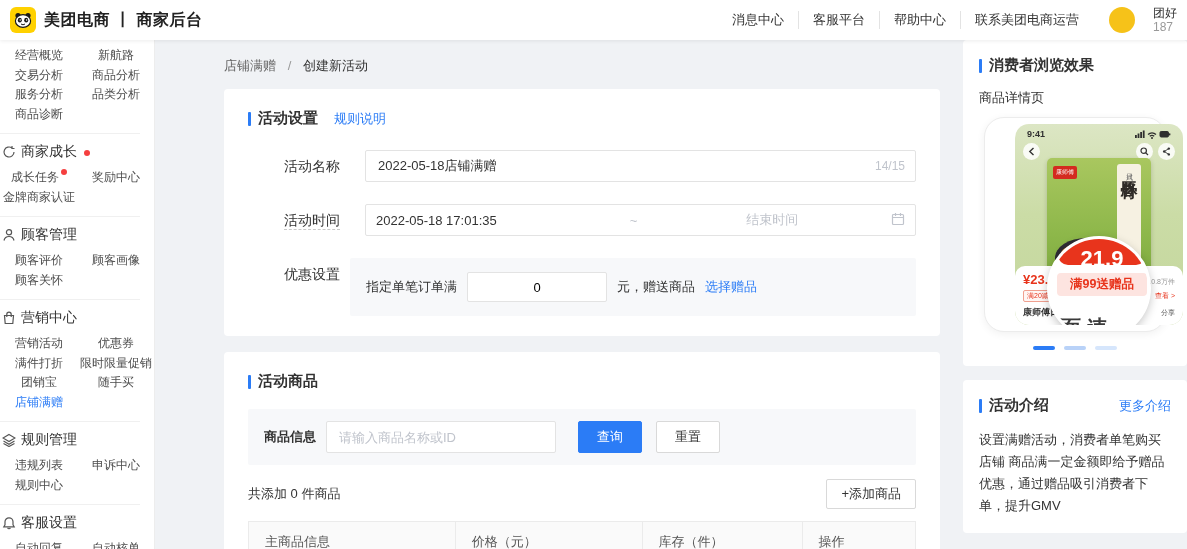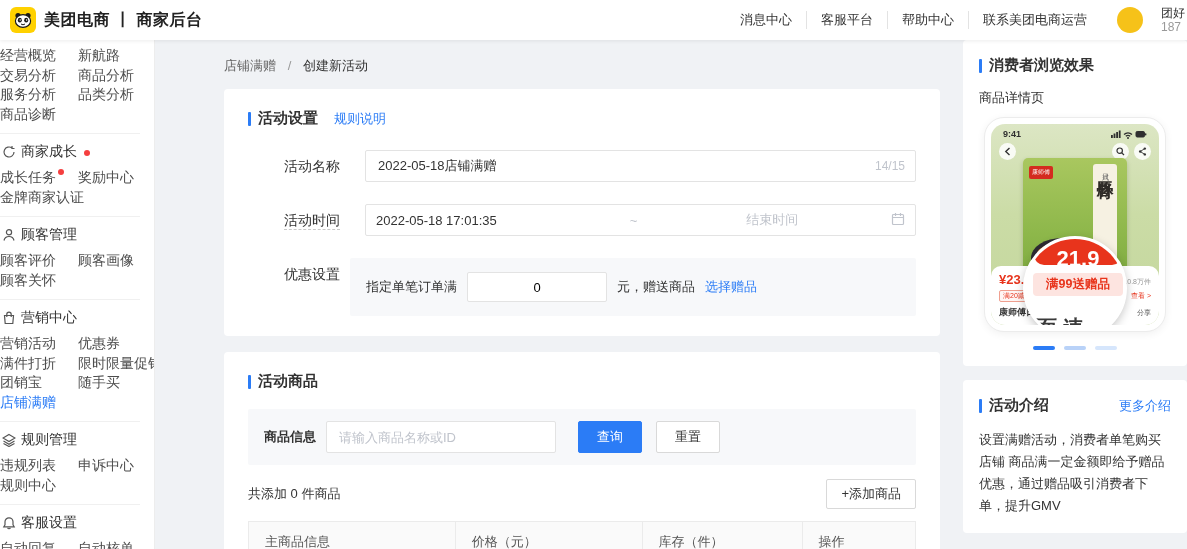--- a/index.html
+++ b/index.html
@@ -1,40 +1,40 @@
 <!DOCTYPE html>
 <html><head>
 <meta charset="utf-8">
 <style>
   html,body{margin:0;padding:0;width:1187px;height:549px;overflow:hidden;
     font-family:"Liberation Sans","DejaVu Sans",sans-serif;background:#f0f2f5;color:#333;}
   *{box-sizing:border-box;}
 
   
-  .top{height:40px;background:#fff;display:flex;align-items:center;padding:0 0 0 10px;
+  .top{height:40px;background:#fff;display:flex;align-items:center;padding:0 8px 0 10px;
     box-shadow:0 1px 4px rgba(0,0,0,.08);position:relative;z-index:10;}
   .logo{display:flex;align-items:center;gap:8px;}
   .logo-badge{width:26px;height:26px;border-radius:6px;background:#ffd100;display:flex;align-items:center;justify-content:center;}
   .logo-title{font-size:16px;font-weight:bold;color:#222;letter-spacing:.5px;}
   .top-nav{margin-left:auto;display:flex;align-items:center;font-size:13px;color:#333;}
   .top-nav .nav-link{padding:0 14px;cursor:pointer;white-space:nowrap;}
   .top-nav .nav-link + .nav-link{border-left:1px solid #e3e3e3;}
   .top-user{display:flex;align-items:center;gap:18px;margin:0 0 0 16px;padding-right:2px;}
   .avatar{width:26px;height:26px;border-radius:50%;background:#f6c219;flex:none;
     display:flex;align-items:center;justify-content:center;font-size:5px;color:#7a5200;overflow:hidden;text-align:center;line-height:1.1;}
   .user-lines{font-size:12px;line-height:14px;white-space:nowrap;}
   .user-lines .l2{color:#999;}
 
   
   .app{display:flex;height:509px;}
   .sidebar{width:155px;background:#fff;border-right:1px solid #ededed;padding:6px 0 0 0;overflow:hidden;flex:none;}
   .s-sec-title{display:flex;align-items:center;gap:5px;font-size:14px;color:#333;margin:9px 0 7px 2px;position:relative;}
   .s-sec-title svg{flex:none;}
   .s-row{display:grid;grid-template-columns:78px 1fr;}
-  .s-item{font-size:14px;color:#4d4d4d;line-height:19.5px;cursor:pointer;white-space:nowrap;position:relative;}
+  .s-item{font-size:12px;color:#4d4d4d;line-height:19.5px;cursor:pointer;white-space:nowrap;position:relative;text-align:center;}
   .s-item.active{color:#2b7cf6;}
   .s-div{border-top:1px solid #f0f0f0;margin:9px 14px 9px 0;}
   .reddot{display:inline-block;width:6px;height:6px;border-radius:50%;background:#f53f3f;vertical-align:top;margin:1px 0 0 2px;}
 
   .main{flex:1;padding:14px 0 0 69px;overflow:hidden;}
   .crumb{font-size:13px;color:#666;margin:3px 0 14px 0;}
   .crumb .sep{margin:0 8px;color:#999;}
   .crumb .cur{color:#333;}
 
   .panel{background:#fff;border-radius:4px;width:716px;padding:20px 24px;}
@@ -81,21 +81,21 @@
   .rpanel{background:#fff;border-radius:4px;padding:16px 16px;}
   .rpanel + .rpanel{margin-top:14px;}
   .r-sub{font-size:13px;color:#333;margin-top:14px;}
   .intro-head{display:flex;align-items:center;justify-content:space-between;}
   .intro-text{font-size:13px;color:#333;line-height:22px;margin-top:14px;}
 
   
   .phone{width:182px;height:215px;margin:10px auto 0;background:#fff;border:1px solid #ececec;
     border-radius:20px;padding:6px;box-shadow:0 2px 8px rgba(0,0,0,.06);position:relative;}
   .phone-screen{width:100%;height:100%;border-radius:14px;overflow:hidden;position:relative;
-    background:linear-gradient(180deg,#dce6c4 0%,#cbdca6 45%,#c3d69c 100%);}
+    background:linear-gradient(180deg,#dce6c4 0%,#cbdca6 45%,#c3d69c 100%);margin-left:24px;}
   .statusbar{display:flex;align-items:center;justify-content:space-between;padding:5px 12px 0;}
   .st-time{font-size:9px;font-weight:bold;color:#2f2f2f;}
   .navrow{display:flex;align-items:center;padding:4px 8px 0;}
   .circ{width:17px;height:17px;border-radius:50%;background:rgba(255,255,255,.85);display:flex;align-items:center;justify-content:center;color:#333;}
   .navrow .right{margin-left:auto;display:flex;gap:5px;}
   .pkg{position:absolute;left:50%;top:34px;transform:translateX(-50%);width:104px;height:128px;border-radius:5px;
     background:linear-gradient(180deg,#a9c75f 0%,#8db74a 60%,#7ca83e 100%);box-shadow:0 2px 5px rgba(0,0,0,.18);}
   .pkg-brand{position:absolute;left:6px;top:8px;background:#d42b1f;color:#fff;font-size:6px;padding:2px 3px;border-radius:2px;writing-mode:horizontal-tb;}
   .pkg-strip{position:absolute;right:10px;top:6px;width:24px;height:108px;background:#f6f1e2;border-radius:3px;
     display:flex;flex-direction:column;align-items:center;padding-top:4px;}

